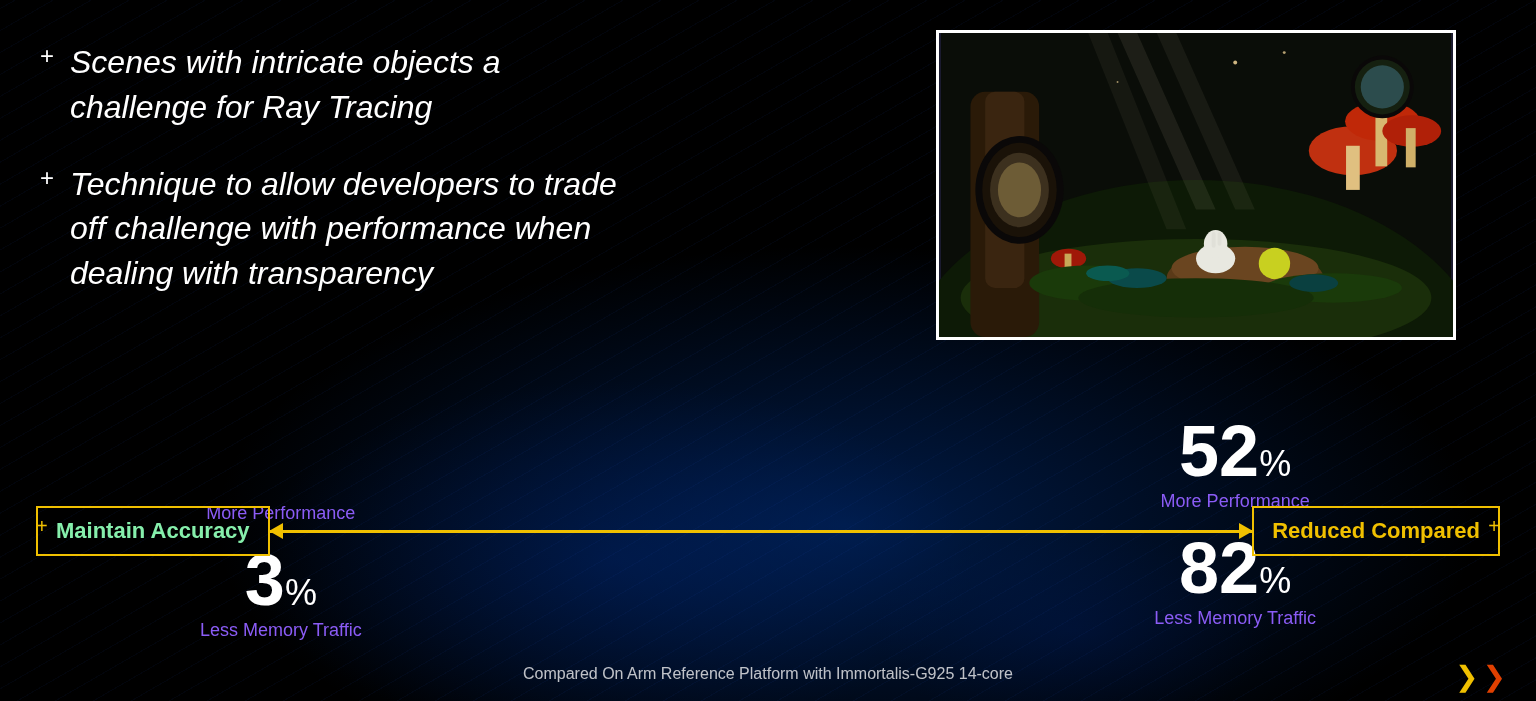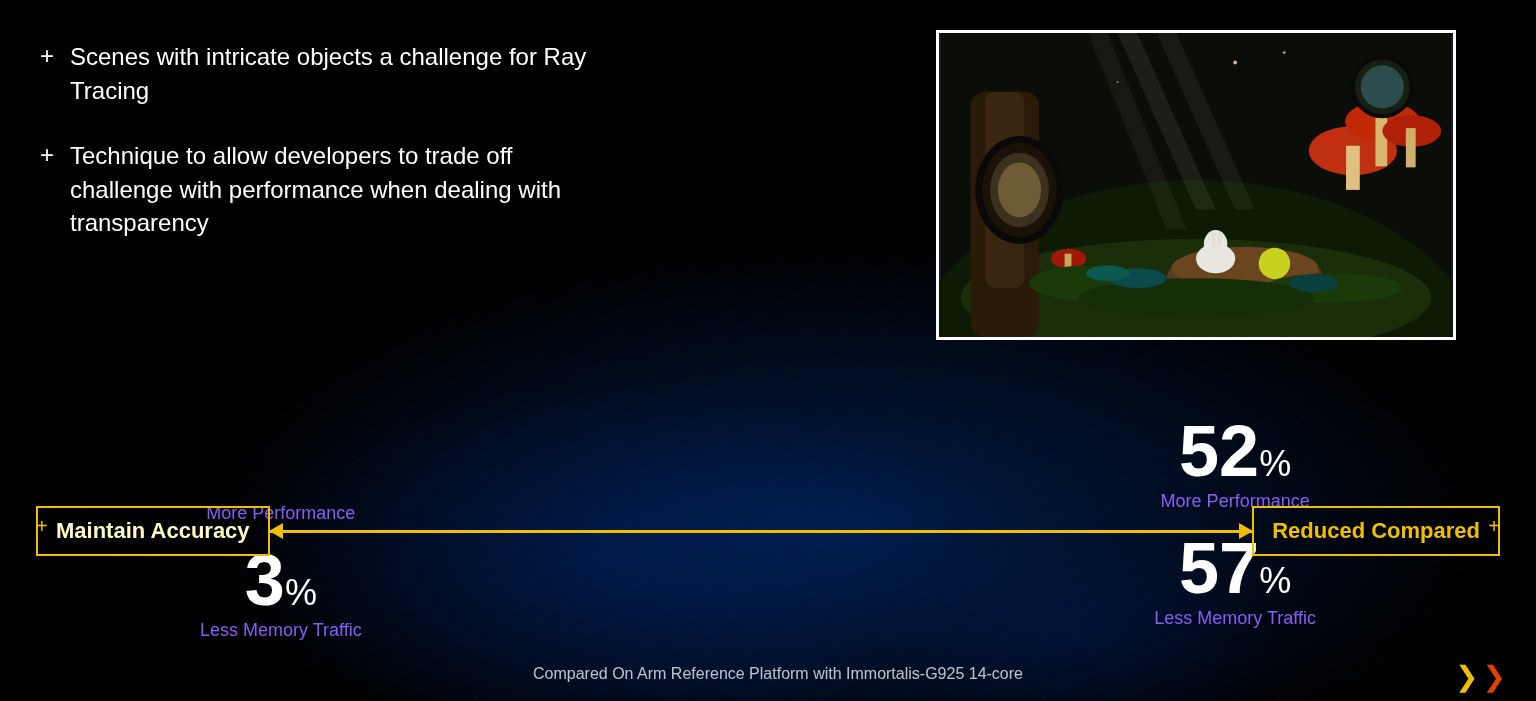--- a/index.html
+++ b/index.html
@@ -57,24 +57,25 @@
       width: 580px;
     }
 
     .bullet-item {
       display: flex;
       align-items: flex-start;
       margin-bottom: 32px;
     }
 
     .bullet-text {
-      font-size: 24px;
+      font-size: 32px;
       line-height: 1.4;
       color: #fff;
       font-weight: 400;
+      font-style: italic;
     }
 
     
     .image-container {
       position: absolute;
       top: 30px;
       right: 80px;
       width: 520px;
       height: 310px;
       border: 3px solid #fff;
@@ -128,21 +129,21 @@
       left: 36px;
       right: 36px;
       bottom: 145px;
       display: flex;
       align-items: center;
     }
 
     
     .accuracy-box-left {
       border: 2px solid #f0c000;
-      color: #fef9c3;
+      color: #86efac;
       font-size: 22px;
       font-weight: 600;
       padding: 10px 18px;
       white-space: nowrap;
       flex-shrink: 0;
     }
 
     
     .arrow-line {
       flex: 1;
@@ -213,21 +214,20 @@
     
     .footer-text {
       position: absolute;
       bottom: 18px;
       left: 50%;
       transform: translateX(-50%);
       font-size: 16px;
       color: rgba(255,255,255,0.75);
       white-space: nowrap;
       text-align: center;
-      margin-left: 10px;
     }
 
     
     .nav-arrows {
       position: absolute;
       bottom: 10px;
       right: 30px;
       display: flex;
       gap: 4px;
     }
@@ -346,21 +346,21 @@
 
   <div class="stats-right">
     <div>
       <div class="stat-number">
         <span>52</span><span class="percent">%</span>
       </div>
       <div class="stat-label">More Performance</div>
     </div>
     <div style="margin-top: 20px;">
       <div class="stat-number">
-        <span>57</span><span class="percent">%</span>
+        <span>82</span><span class="percent">%</span>
       </div>
       <div class="stat-label">Less Memory Traffic</div>
     </div>
   </div>
 
   <div class="tick-left">+</div>
 
   <div class="tick-right">+</div>
 
   <div class="arrow-bar-container">

